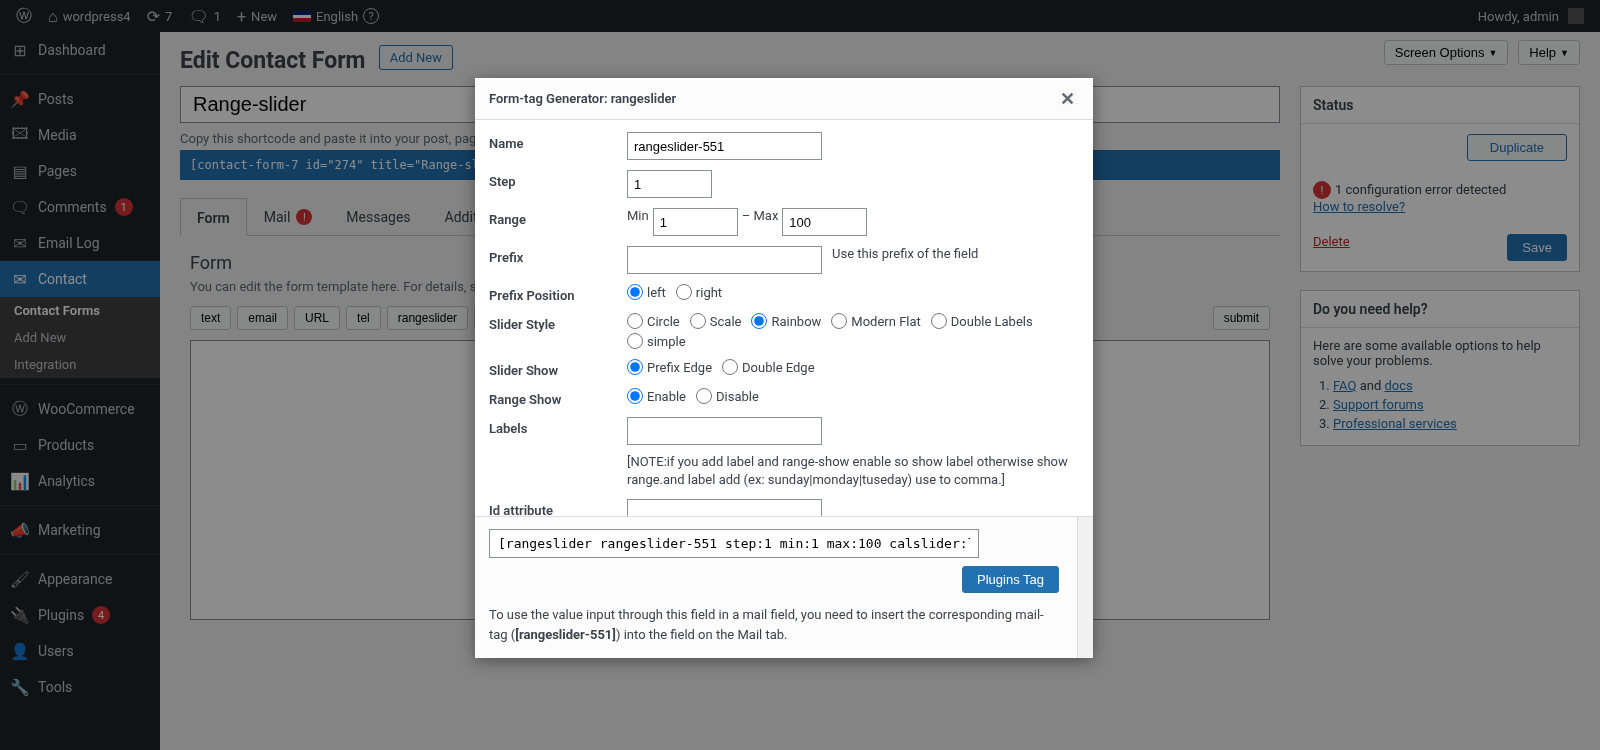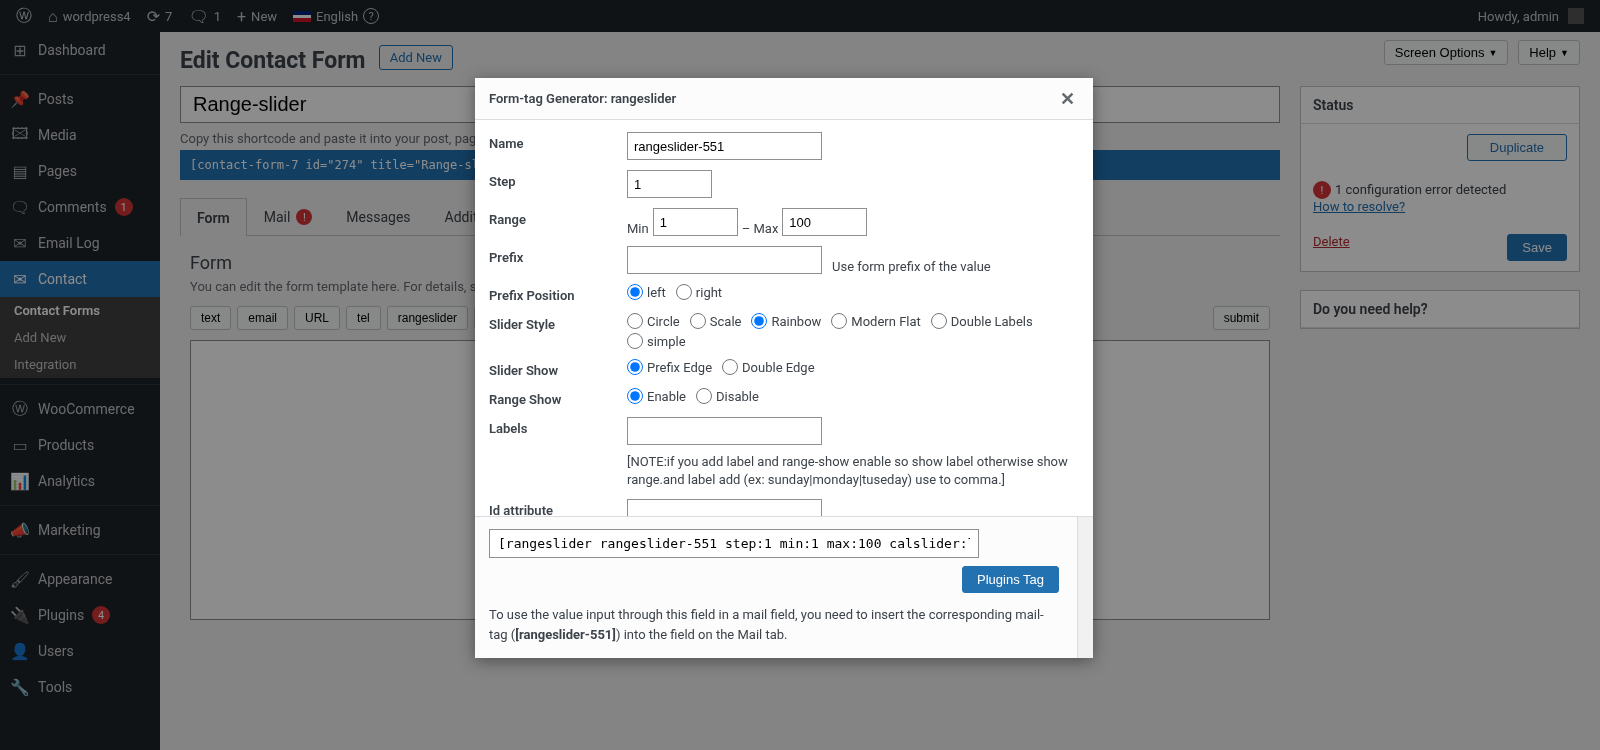--- a/index.html
+++ b/index.html
@@ -72,21 +72,21 @@
 .overlay { position: absolute; inset: 0; background: rgba(0,0,0,0.45); z-index: 100; }
 
 
 .modal { position: absolute; top: 78px; left: 475px; width: 618px; height: 580px; background: #fff; z-index: 200; display: flex; flex-direction: column; box-shadow: 0 3px 15px rgba(0,0,0,0.4); }
 .modal-header { padding: 10px 14px; border-bottom: 1px solid #dcdcde; display: flex; justify-content: space-between; align-items: center; background: #fcfcfc; }
 .modal-header h3 { font-size: 13px; font-weight: 600; color: #3c434a; }
 .modal-close { font-size: 18px; font-weight: bold; cursor: pointer; color: #646970; padding: 0 4px; }
 .modal-body { padding: 12px 14px 0 14px; flex: 1; overflow: auto; }
 .field-row { display: flex; margin-bottom: 10px; align-items: flex-start; }
 .field-row .label { width: 138px; font-size: 13px; font-weight: 600; padding-top: 4px; }
-.field-row .ctrl { flex: 1; font-size: 13px; display: flex; flex-wrap: wrap; align-items: flex-end; gap: 4px; }
+.field-row .ctrl { flex: 1; font-size: 13px; display: flex; flex-wrap: wrap; align-items: flex-start; gap: 4px; }
 .field-row input[type=text] { border: 1px solid #8c8f94; padding: 4px 6px; font-size: 13px; width: 195px; height: 28px; }
 .field-row input.small { width: 85px; }
 .field-row .hint { color: #3c434a; font-size: 13px; margin-left: 6px; }
 .field-row .note { color: #3c434a; font-size: 13px; margin-top: 4px; display: block; width: 100%; line-height: 1.4; }
 .radio-item { display: inline-flex; align-items: center; gap: 4px; margin-right: 6px; }
 .radio-item input { width: 16px; height: 16px; }
 .modal-footer { padding: 12px 14px 14px 14px; border-top: 1px solid #dcdcde; background: #fcfcfc; position: relative; }
 .modal-footer::after { content: ""; position: absolute; right: 0; top: 0; bottom: 0; width: 15px; background: #f1f1f1; border-left: 1px solid #dcdcde; }
 .modal-footer .scroll-arrow { position: absolute; right: 2px; font-size: 9px; color: #888; }
 .modal-footer .scroll-arrow.up { top: 2px; }
@@ -257,20 +257,28 @@
           <a class="link">How to resolve?</a>
         </div>
         <div class="actions">
           <a class="delete-link">Delete</a>
           <button class="btn-primary">Save</button>
         </div>
       </div>
 
       <div class="postbox">
         <h2>Do you need help?</h2>
+        <div class="inside">
+          <p style="margin-bottom:10px">Here are some available options to help solve your problems.</p>
+          <ol>
+            <li><a class="link">FAQ</a><span> and </span><a class="link">docs</a></li>
+            <li><a class="link">Support forums</a></li>
+            <li><a class="link">Professional services</a></li>
+          </ol>
+        </div>
       </div>
     </div>
   </div>
 </div>
 
 <div class="overlay"></div>
 
 <div class="modal">
   <div class="modal-header">
     <h3>Form-tag Generator: rangeslider</h3>
@@ -295,21 +303,21 @@
         <span>Min</span>
         <input type="text" class="small" value="1" style="">
         <span>– Max</span>
         <input type="text" class="small" value="100" style="">
       </div>
     </div>
     <div class="field-row">
       <div class="label">Prefix</div>
       <div class="ctrl">
           <input type="text" style="">
-          <span class="hint">Use form prefix of the value</span>
+          <span class="hint">Use this prefix of the field</span>
         </div>
     </div>
     <div class="field-row">
       <div class="label">Prefix Position</div>
       <div class="ctrl">
         <label class="radio-item">
             <input type="radio" checked="" style="">
             <span>left</span>
           </label>
         <label class="radio-item">

